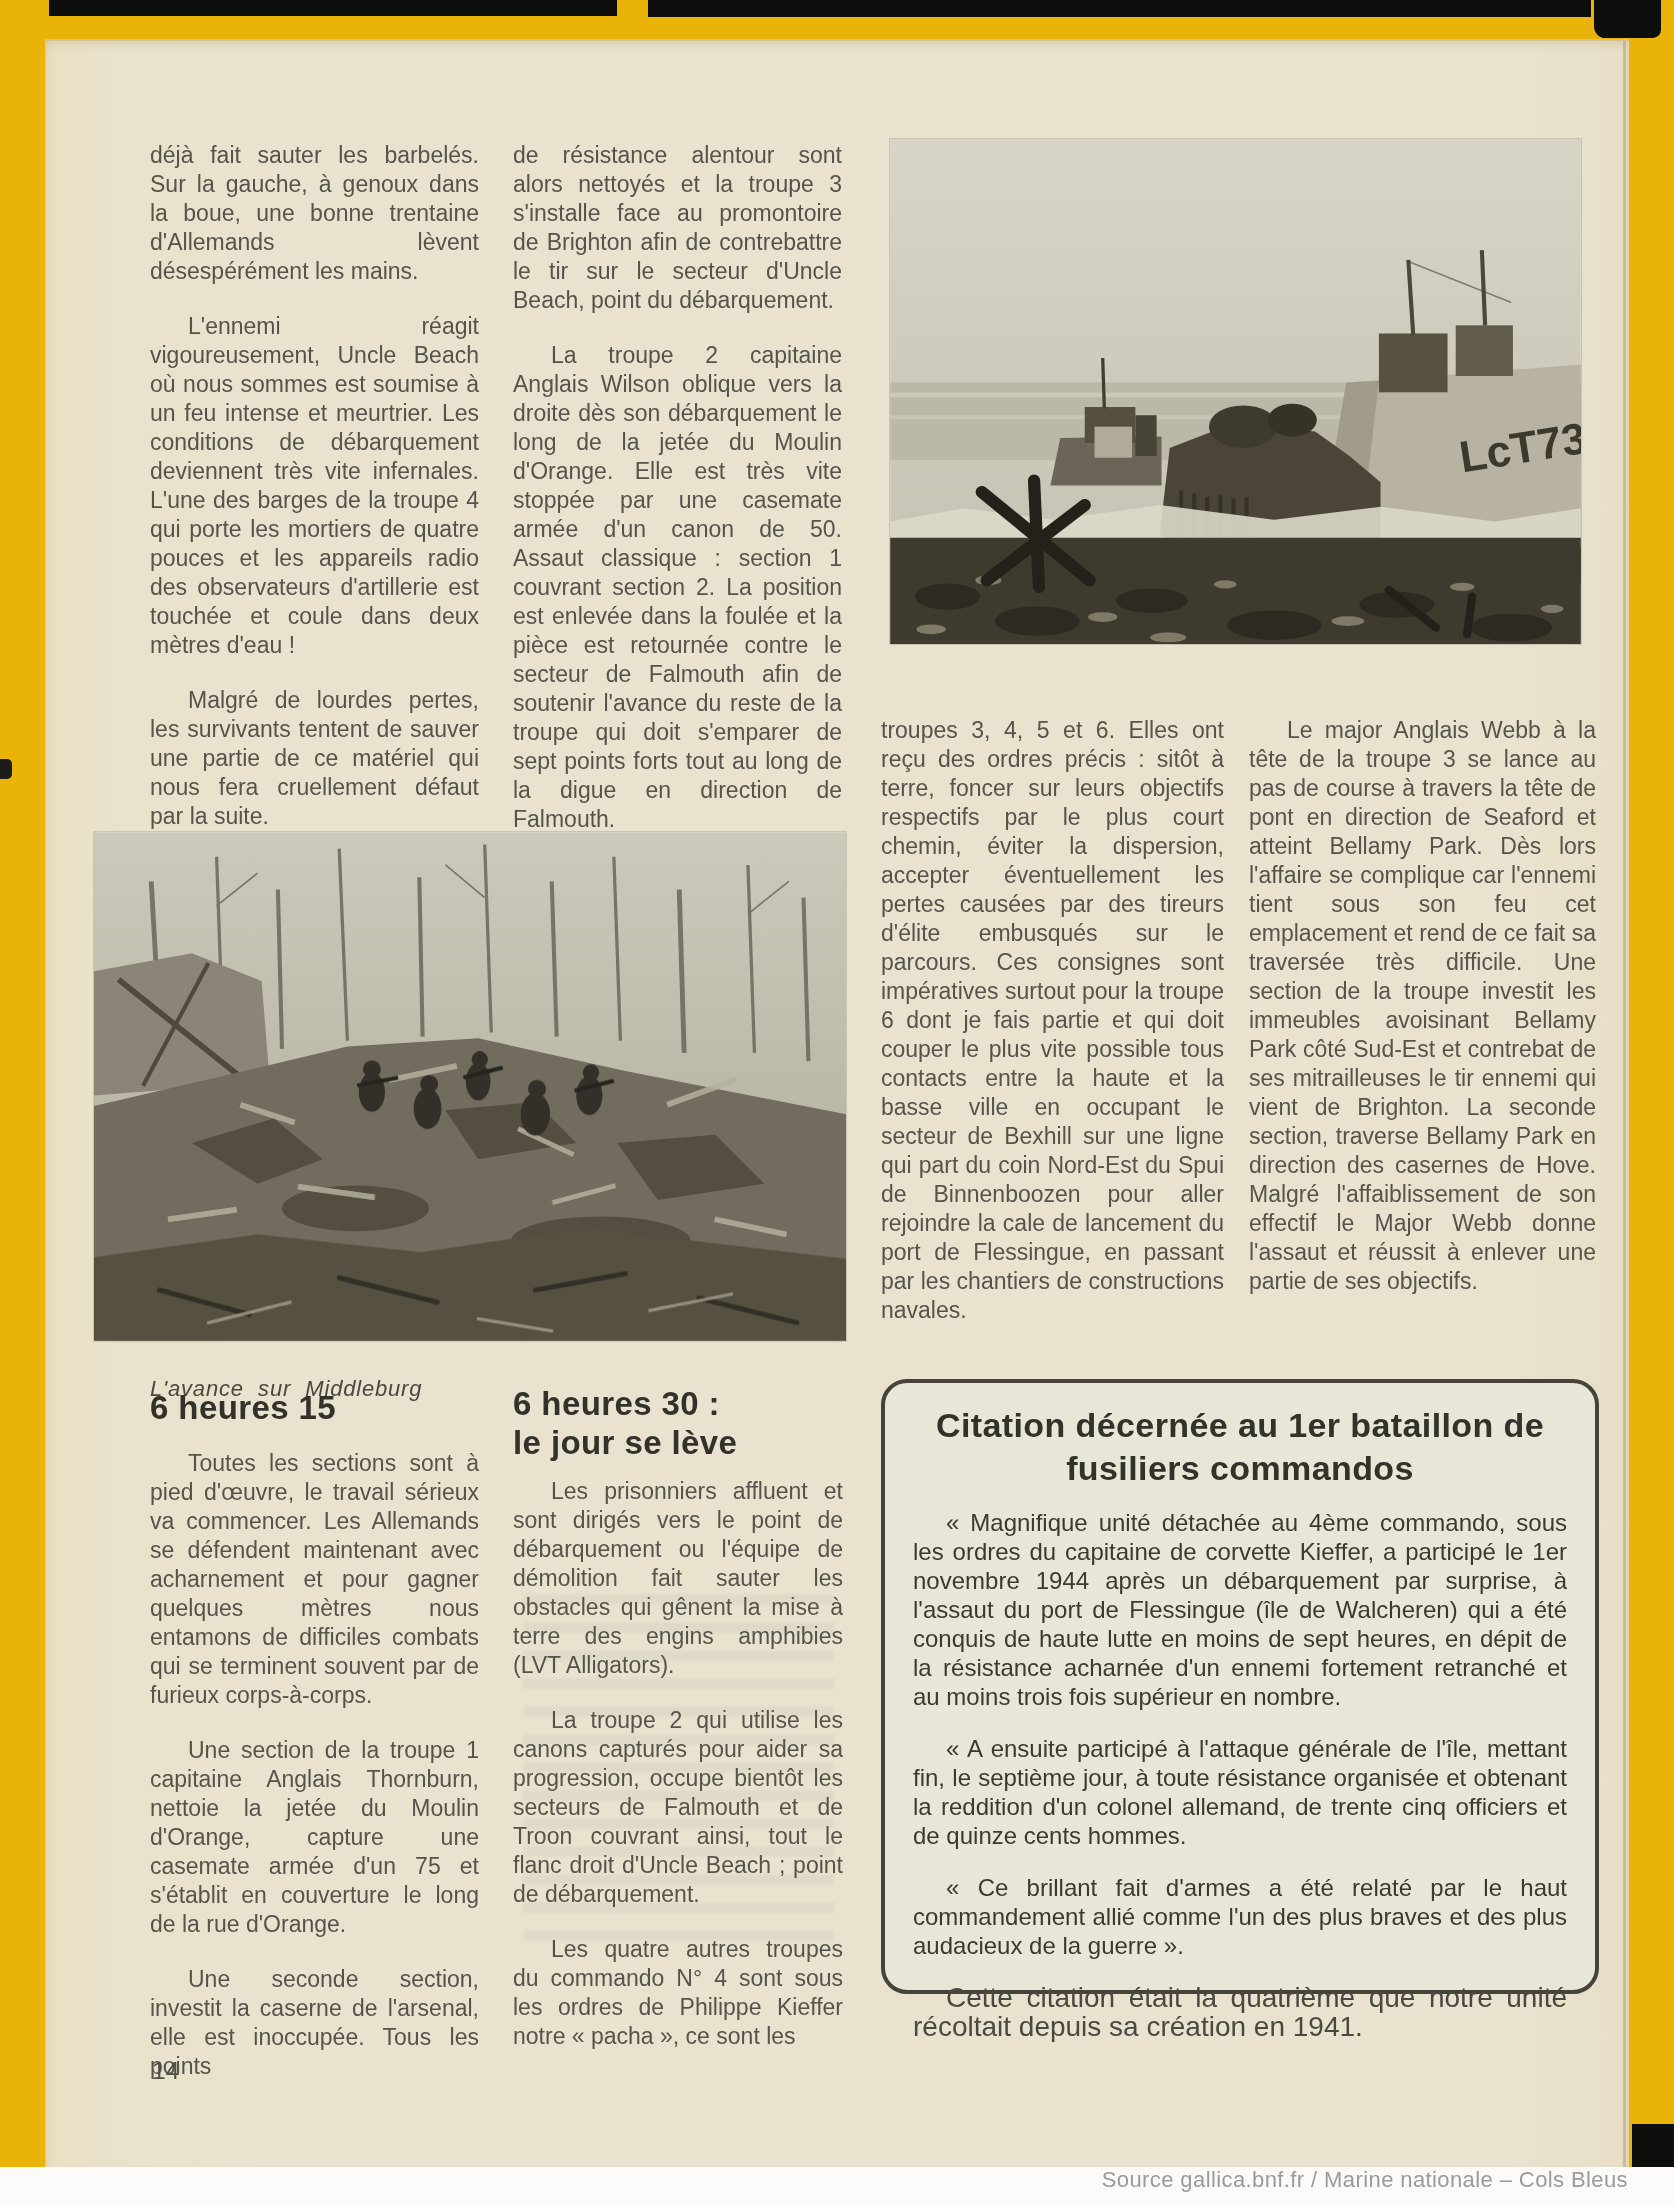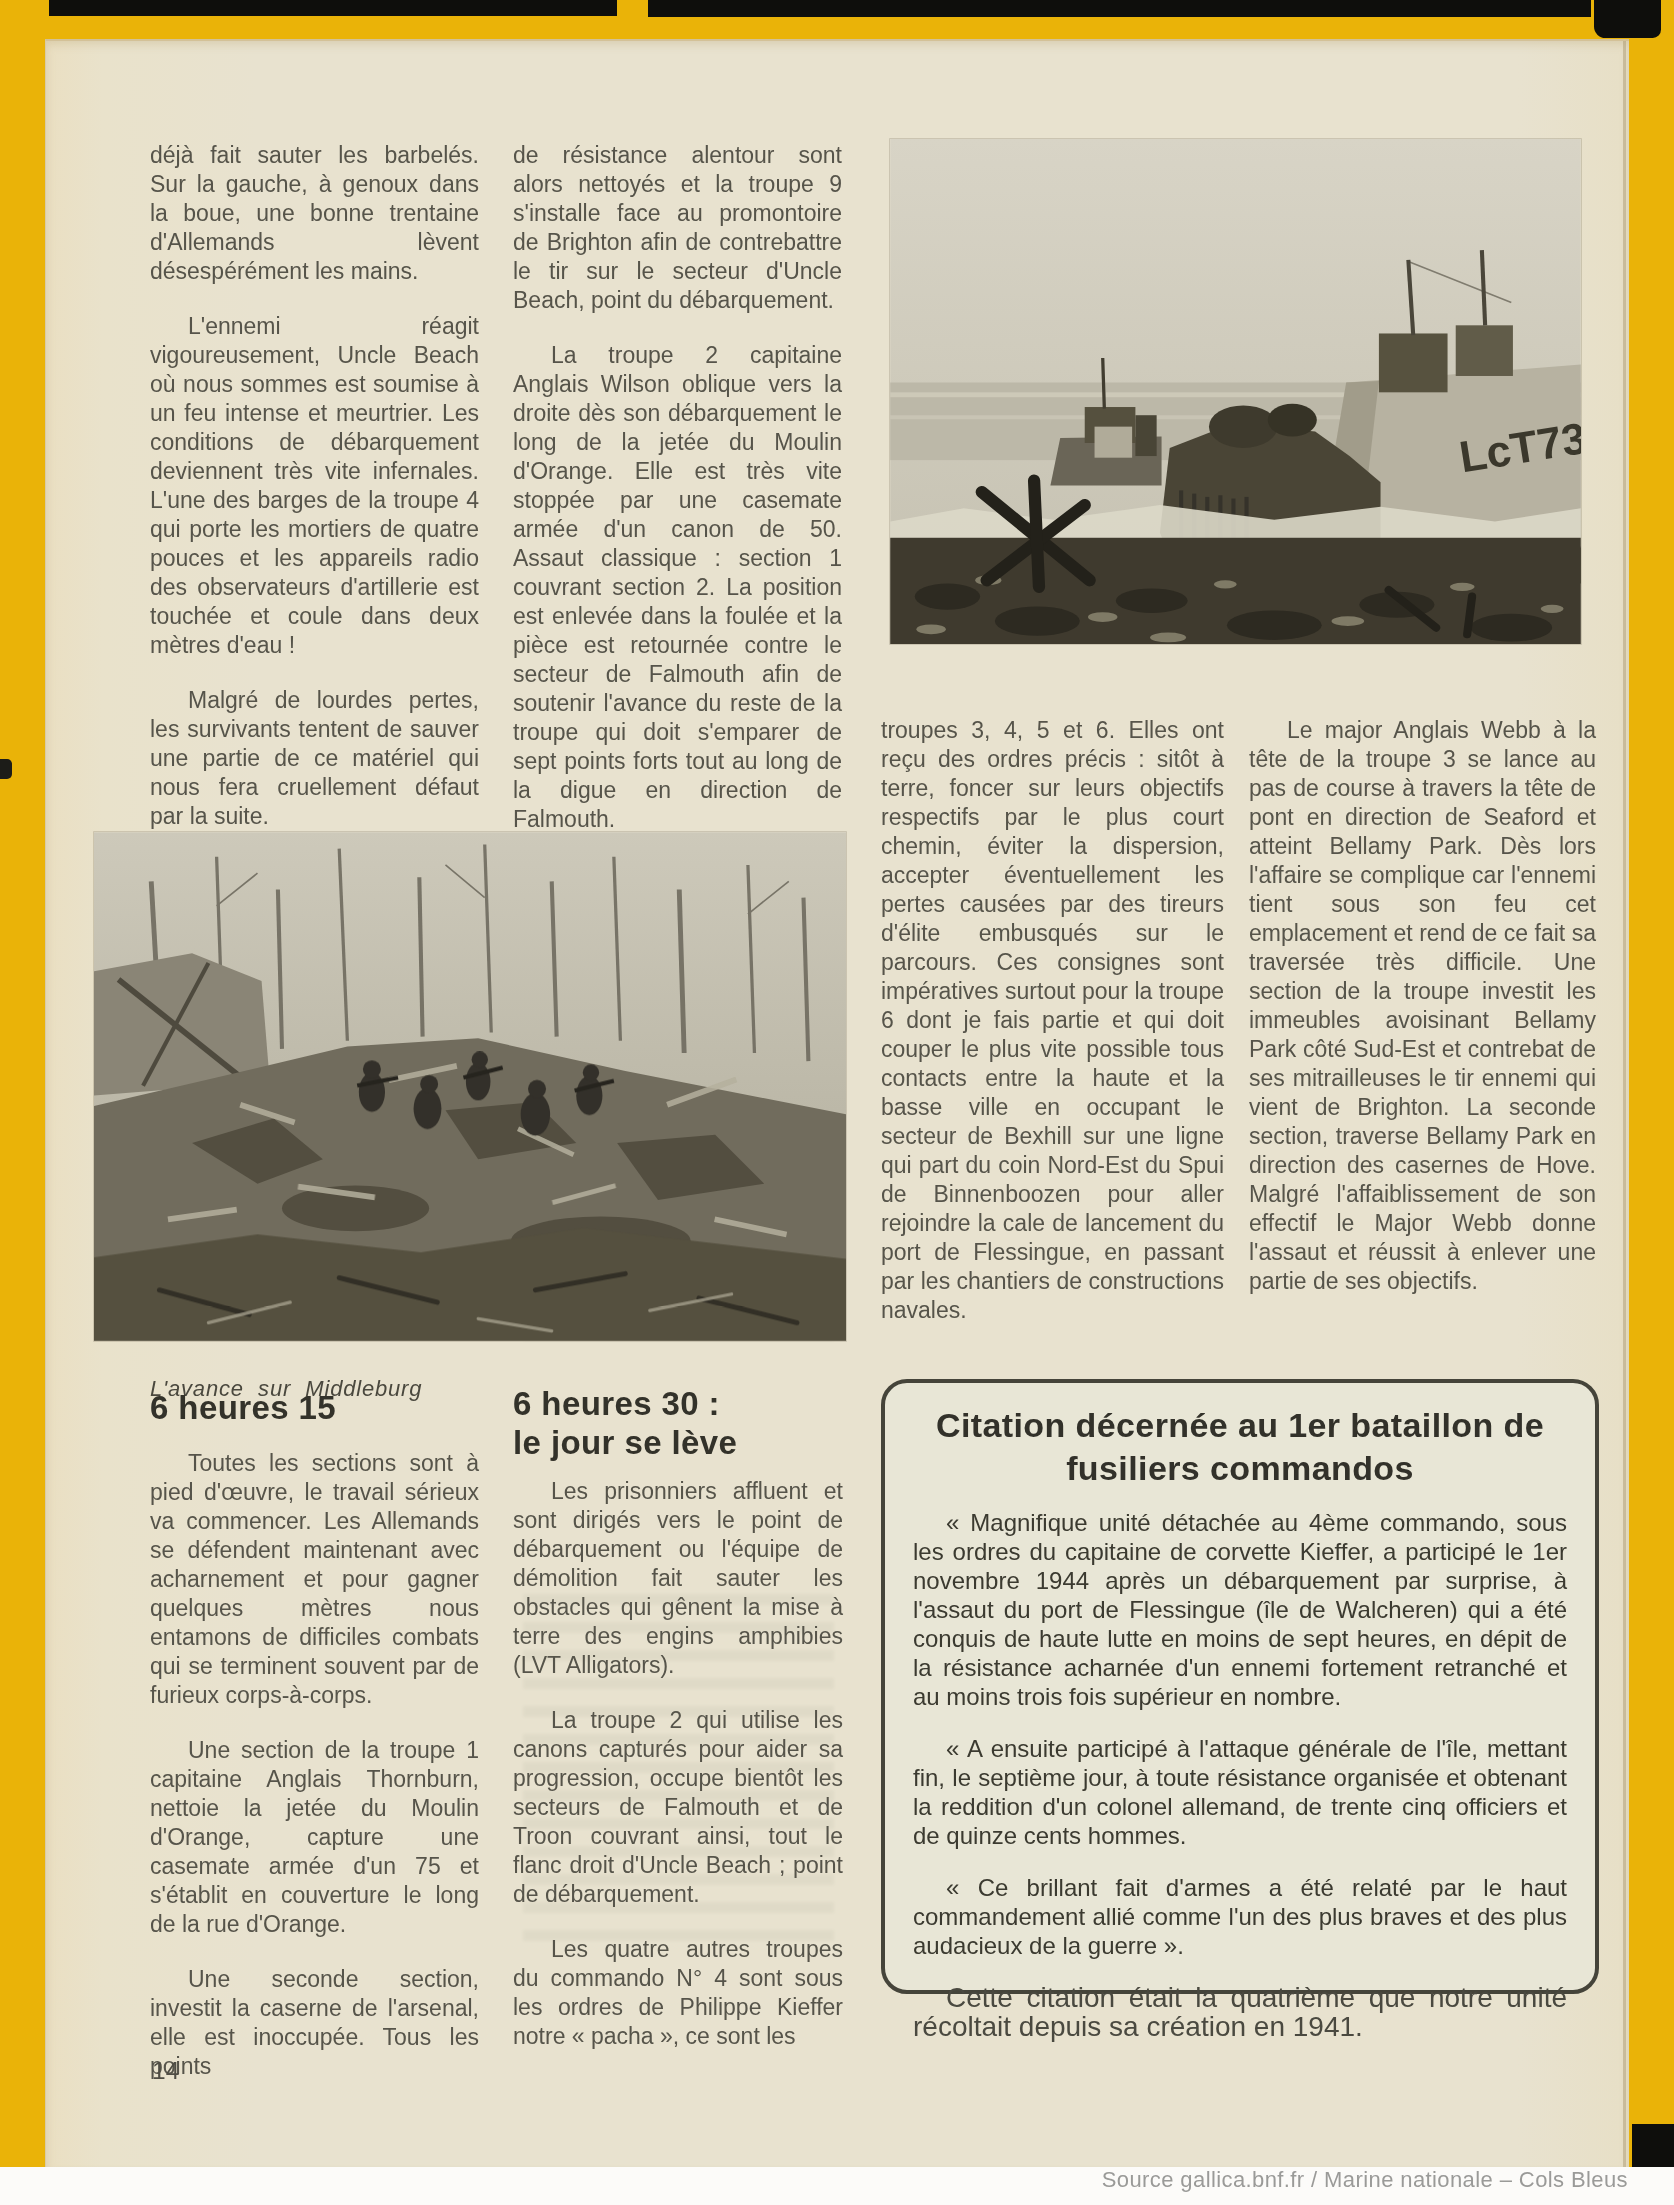--- a/index.html
+++ b/index.html
@@ -53,21 +53,21 @@
   <div class="ghost" style="left:523px;top:916px;width:311px;height:425px;"></div>
   <div class="ghost" style="left:523px;top:1594px;width:311px;height:352px;"></div>
 
   <div class="col" style="left:150px;top:141px;width:329px;">
     <p class="noindent">déjà fait sauter les barbelés. Sur la gauche, à genoux dans la boue, une bonne trentaine d'Allemands lèvent désespérément les mains.</p>
     <p>L'ennemi réagit vigoureusement, Uncle Beach où nous sommes est soumise à un feu intense et meurtrier. Les conditions de débarquement deviennent très vite infernales. L'une des barges de la troupe 4 qui porte les mortiers de quatre pouces et les appareils radio des observateurs d'artillerie est touchée et coule dans deux mètres d'eau !</p>
     <p>Malgré de lourdes pertes, les survivants tentent de sauver une partie de ce matériel qui nous fera cruellement défaut par la suite.</p>
   </div>
 
   <div class="col" style="left:513px;top:141px;width:329px;">
-    <p class="noindent">de résistance alentour sont alors nettoyés et la troupe 9 s'installe face au promontoire de Brighton afin de contrebattre le tir sur le secteur d'Uncle Beach, point du débarquement.</p>
+    <p class="noindent">de résistance alentour sont alors nettoyés et la troupe 3 s'installe face au promontoire de Brighton afin de contrebattre le tir sur le secteur d'Uncle Beach, point du débarquement.</p>
     <p>La troupe 2 capitaine Anglais Wilson oblique vers la droite dès son débarquement le long de la jetée du Moulin d'Orange. Elle est très vite stoppée par une casemate armée d'un canon de 50. Assaut classique : section 1 couvrant section 2. La position est enlevée dans la foulée et la pièce est retournée contre le secteur de Falmouth afin de soutenir l'avance du reste de la troupe qui doit s'emparer de sept points forts tout au long de la digue en direction de Falmouth.</p>
   </div>
 
   <svg class="photo" style="left:890px;top:139px;" width="691" height="505" viewBox="0 0 845 618">
     <defs>
       <linearGradient id="sky1" x1="0" y1="0" x2="0" y2="1">
         <stop offset="0" stop-color="#d8d4c6"></stop>
           <stop offset="1" stop-color="#c4c0b0"></stop>
       </linearGradient>
     </defs>

